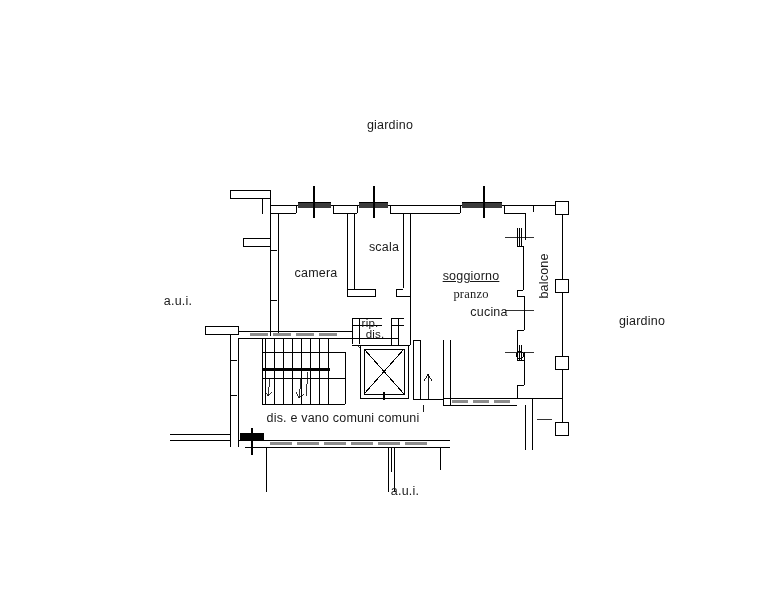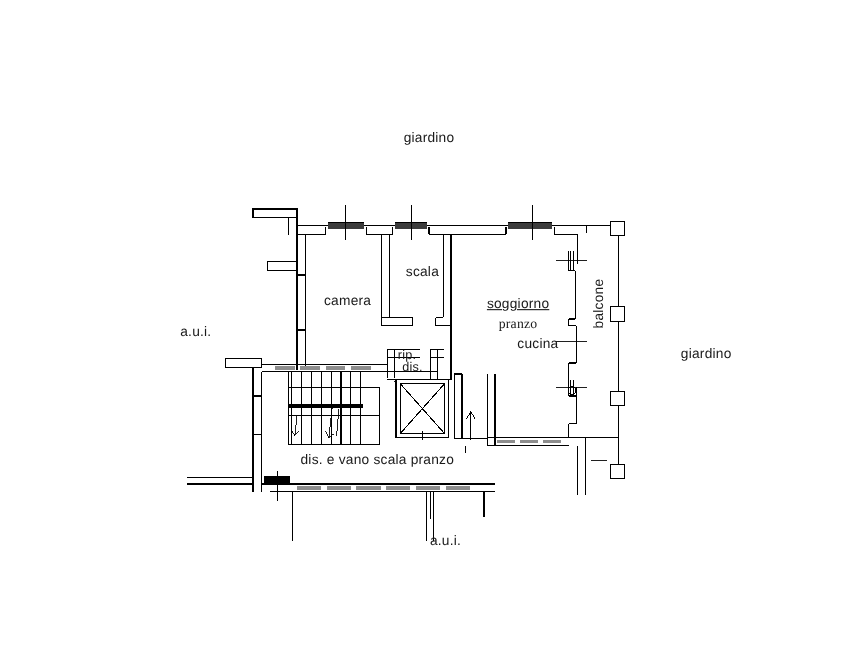--- a/index.html
+++ b/index.html
@@ -324,15 +324,15 @@
   <div class="plan-label small" style="left:320px; top:317px; width:100px;">rip.</div>
 
   <div class="plan-label" style="left:421px; top:269px; width:100px;text-decoration:underline;">soggiorno</div>
 
   <div class="plan-label" style="left:421px; top:287px; width:100px;font-family:Liberation Serif, serif;">pranzo</div>
 
   <div class="plan-label" style="left:439px; top:305px; width:100px;">cucina</div>
 
   <div class="plan-label vert" style="left:494px; top:269px; width:100px;">balcone</div>
 
-  <div class="plan-label" style="left:248px; top:411px; width:190px;">dis. e vano scala pranzo</div>
+  <div class="plan-label" style="left:248px; top:411px; width:190px;">dis. e vano comuni comuni</div>
 
 </div>
 
 </body></html>

